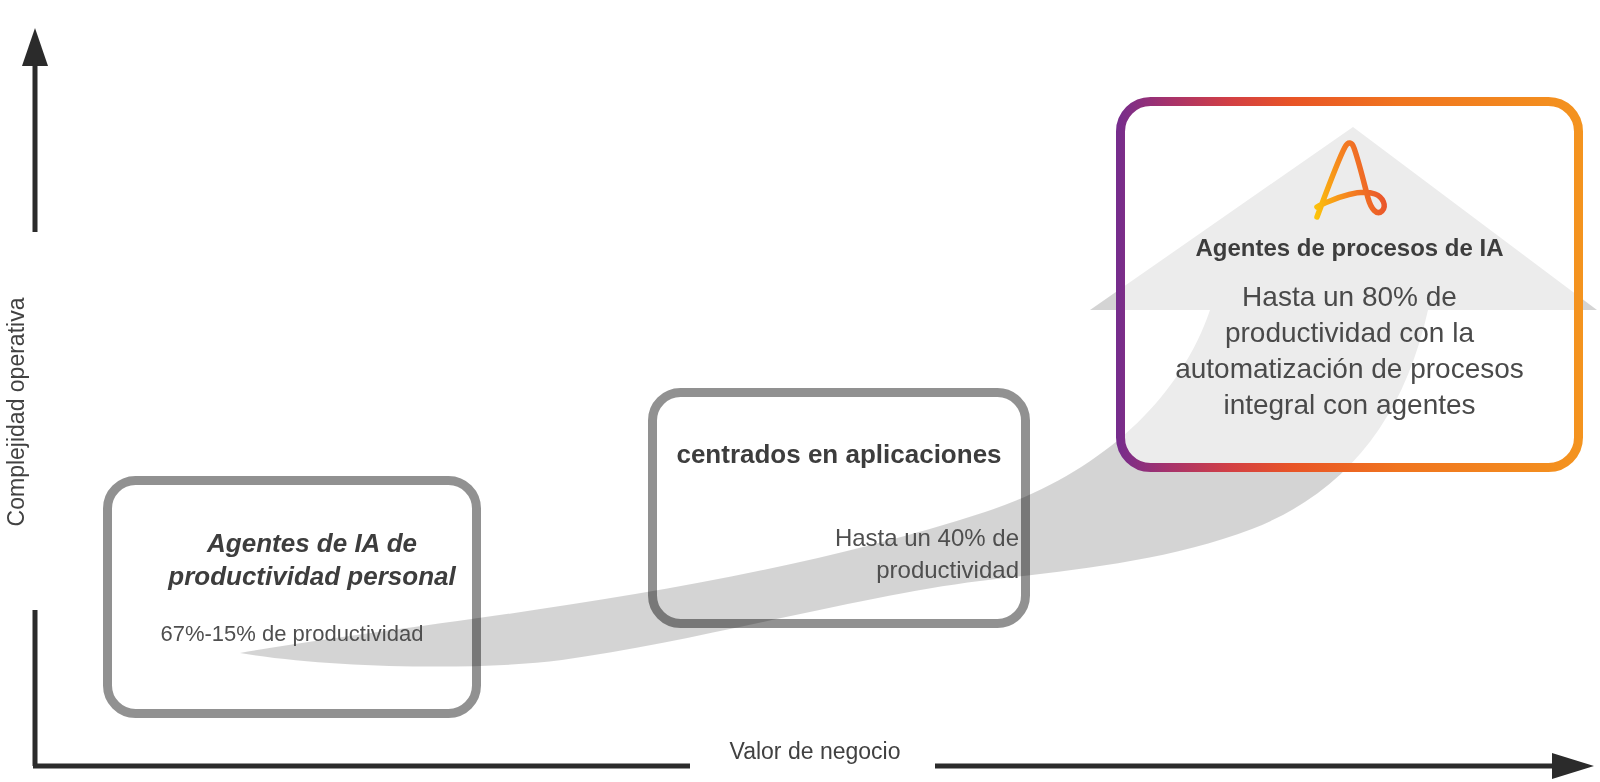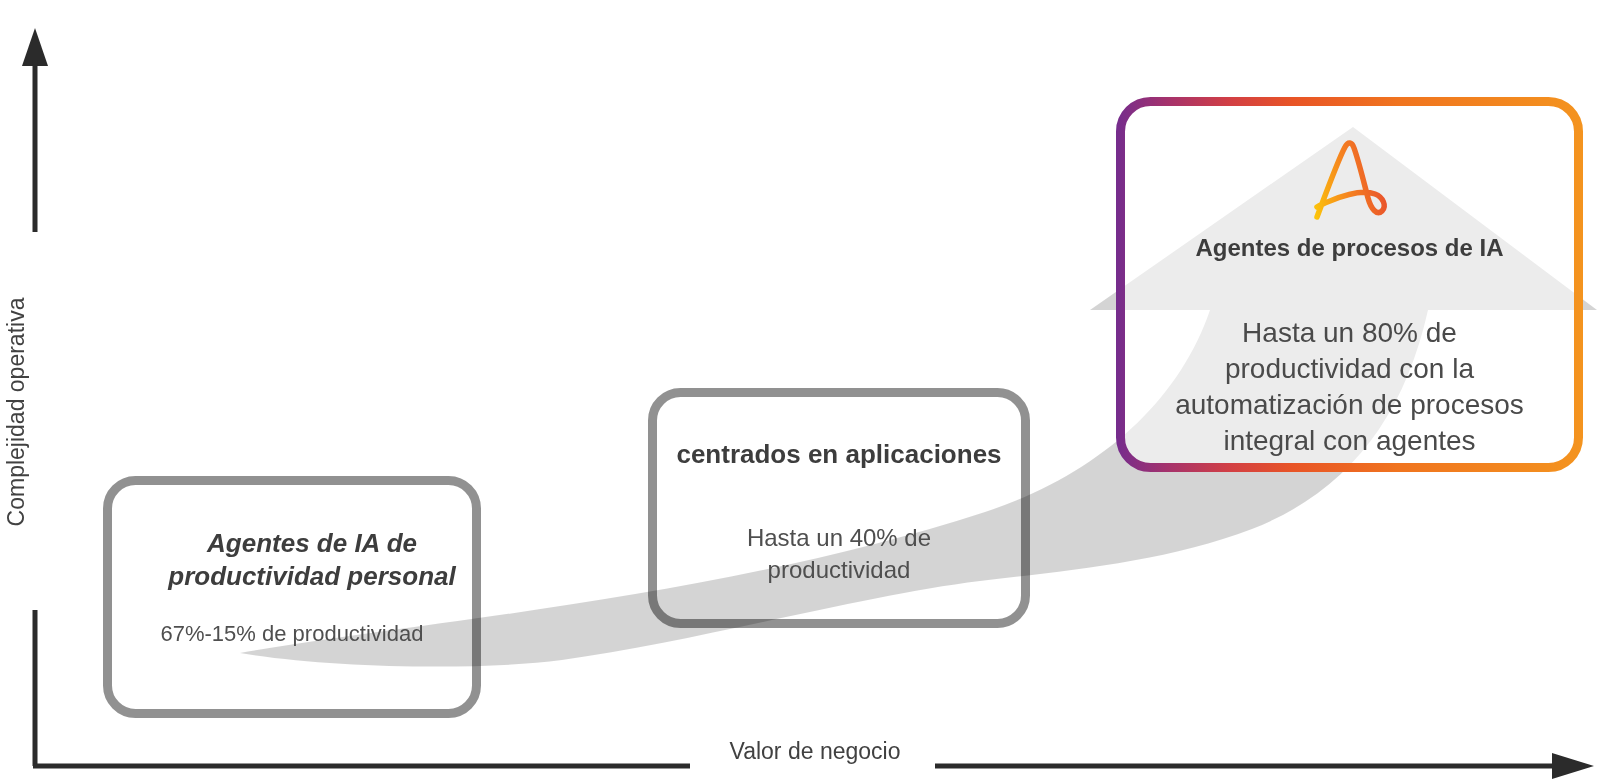--- a/index.html
+++ b/index.html
@@ -29,23 +29,23 @@
   .txt{position:absolute;text-align:center;color:var(--body-color);}
   .axis-label{
     font-size:23px;color:#414141;white-space:nowrap;
     transform:translate(-50%,-50%);
   }
   .axis-label.vertical{transform:translate(-50%,-50%) rotate(-90deg);}
   .box-title{font-weight:bold;color:var(--title-color);}
   .b1-title{left:112px;top:527px;width:400px;font-size:26px;line-height:33px;font-style:italic;}
   .b1-sub  {left:112px;top:621px;width:360px;font-size:22px;line-height:26px;}
   .b2-title{left:659px;top:438px;width:360px;font-size:26px;line-height:33px;}
-  .b2-sub  {left:659px;top:522px;width:360px;font-size:24px;line-height:32px;}
+  .b2-sub  {left:659px;top:522px;width:360px;font-size:24px;line-height:32px;text-align:right;}
   .b3-title{left:1139px;top:229px;width:421px;font-size:24px;line-height:38px;white-space:nowrap;}
-  .b3-sub  {left:1139px;top:279px;width:421px;font-size:28px;line-height:36px;color:#4a4a4a;margin-top:36px;}
+  .b3-sub  {left:1139px;top:279px;width:421px;font-size:28px;line-height:36px;color:#4a4a4a;}
   .line{display:block;}
 </style>
 </head>
 <body>
 
 <div class="stage">
 
   <svg class="layer" width="1600" height="782" viewBox="0 0 1600 782" aria-hidden="true">
     <defs>
       <linearGradient id="borderGrad" gradientUnits="userSpaceOnUse" x1="1110" y1="285" x2="1590" y2="285">

